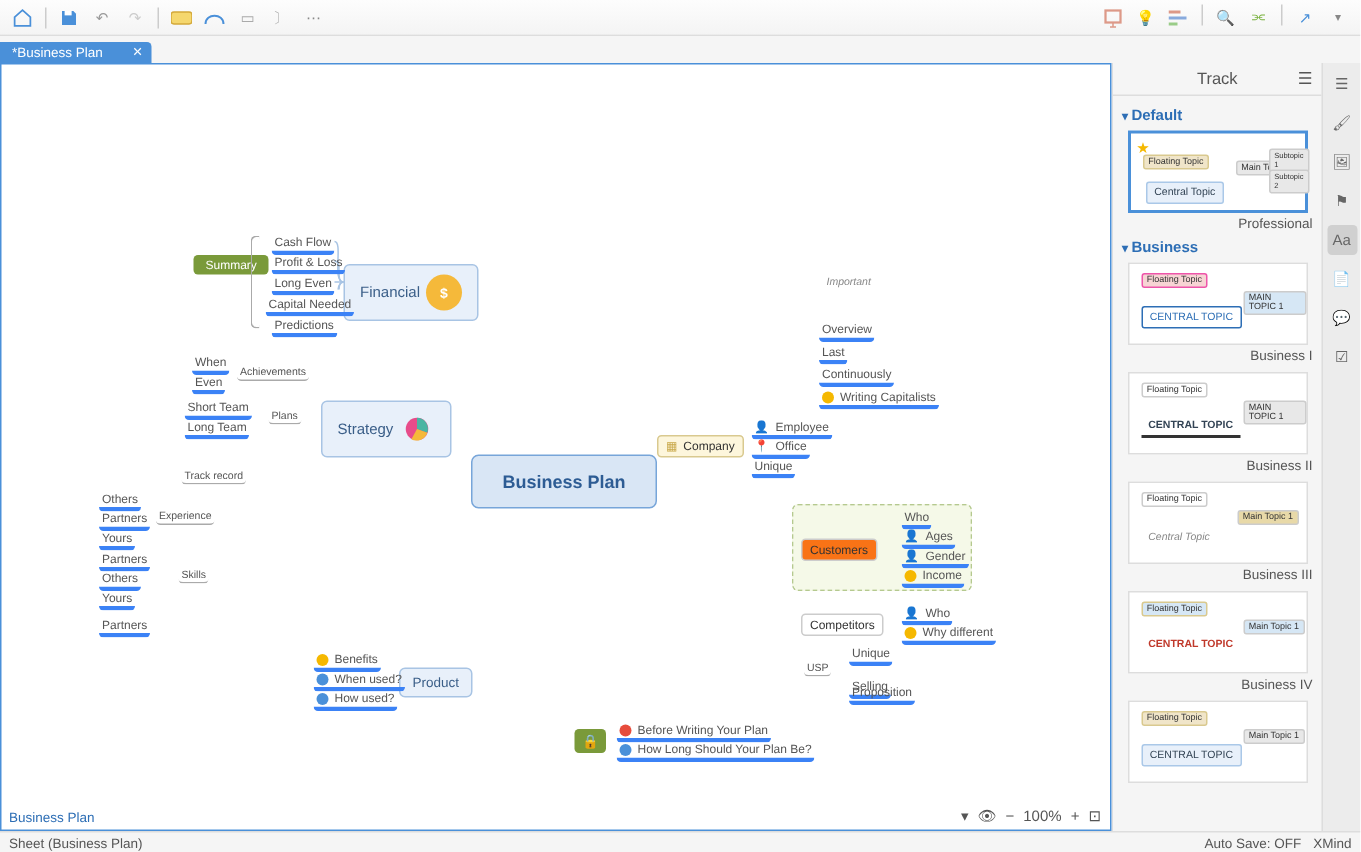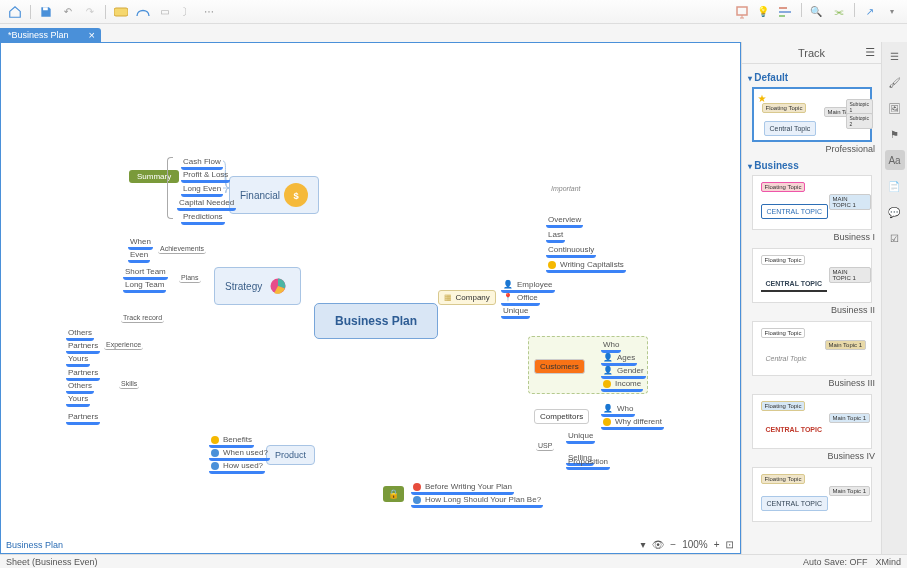--- a/index.html
+++ b/index.html
@@ -379,18 +379,18 @@
     <div class="sb-btn">💬</div>
     <div class="sb-btn">☑</div>
   </div>
 </div>
 
 <div class="sheet-tabs">
   <div class="sheet-tab-link">Business Plan</div>
 </div>
 
 <div class="statusbar">
-  <span>Sheet (Business Even)</span>
+  <span>Sheet (Business Plan)</span>
   <div class="status-right">
     <span>Auto Save: OFF</span>
     <span>XMind</span>
   </div>
 </div>
 
 </body></html>

